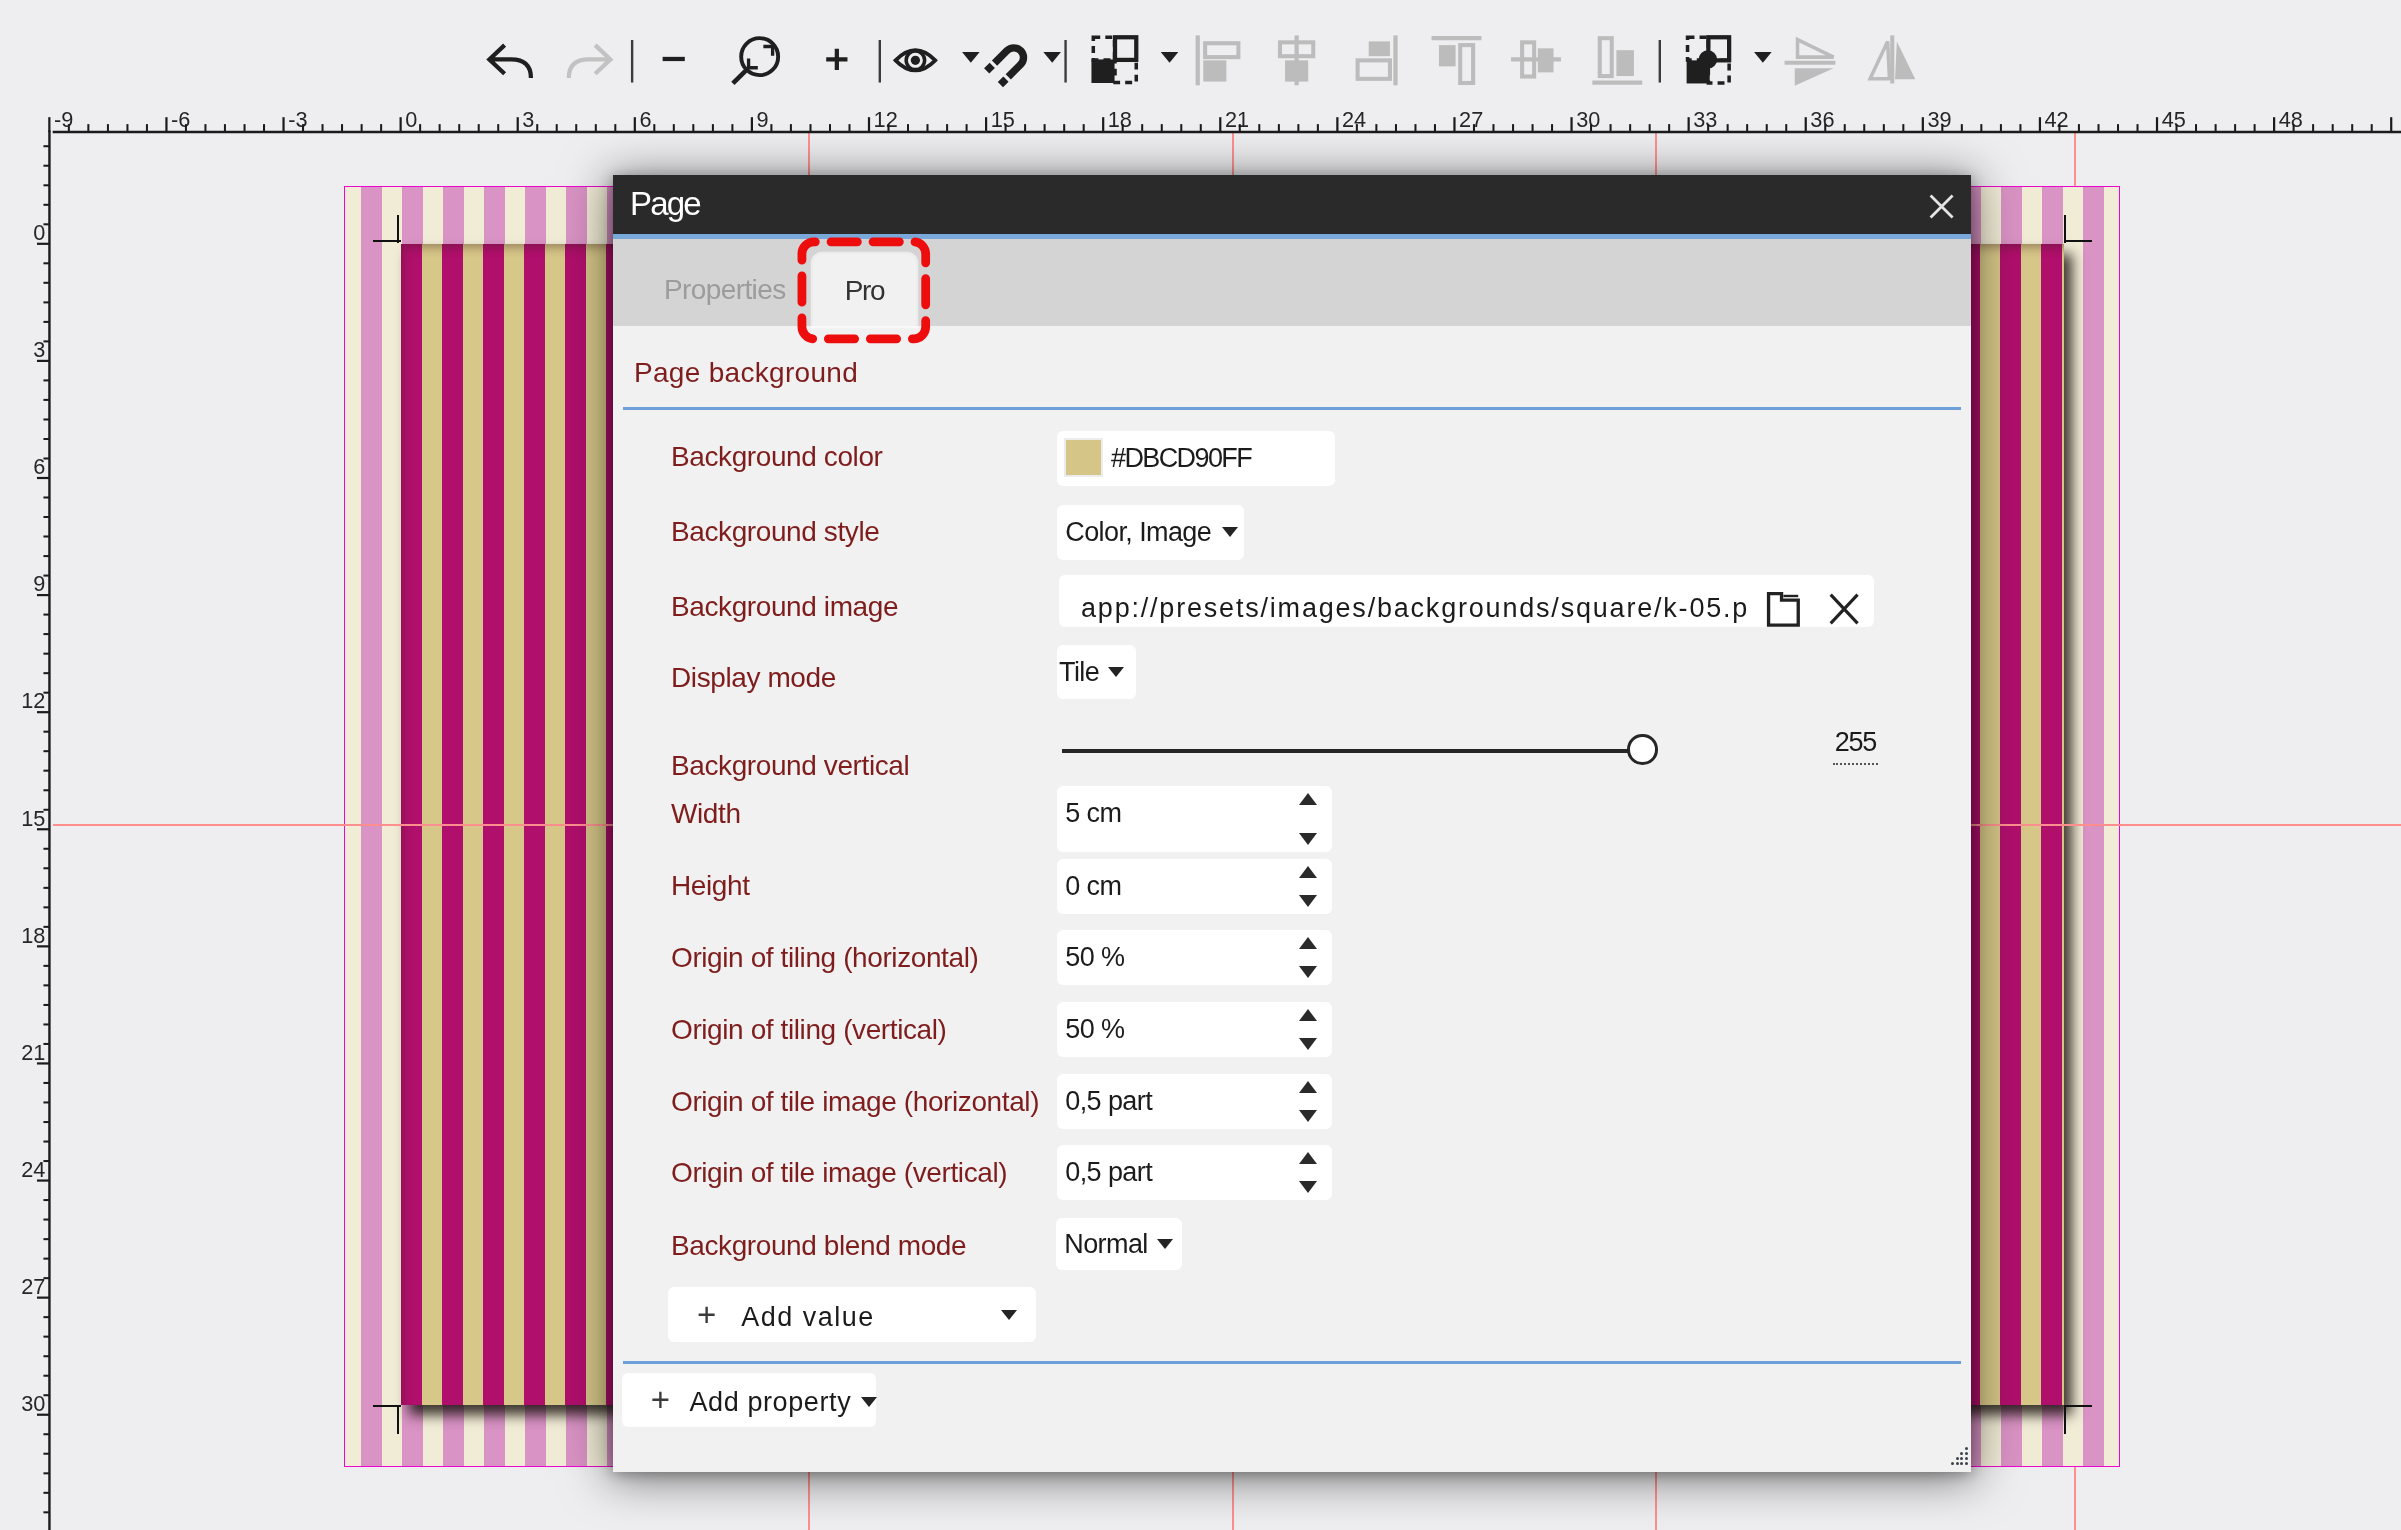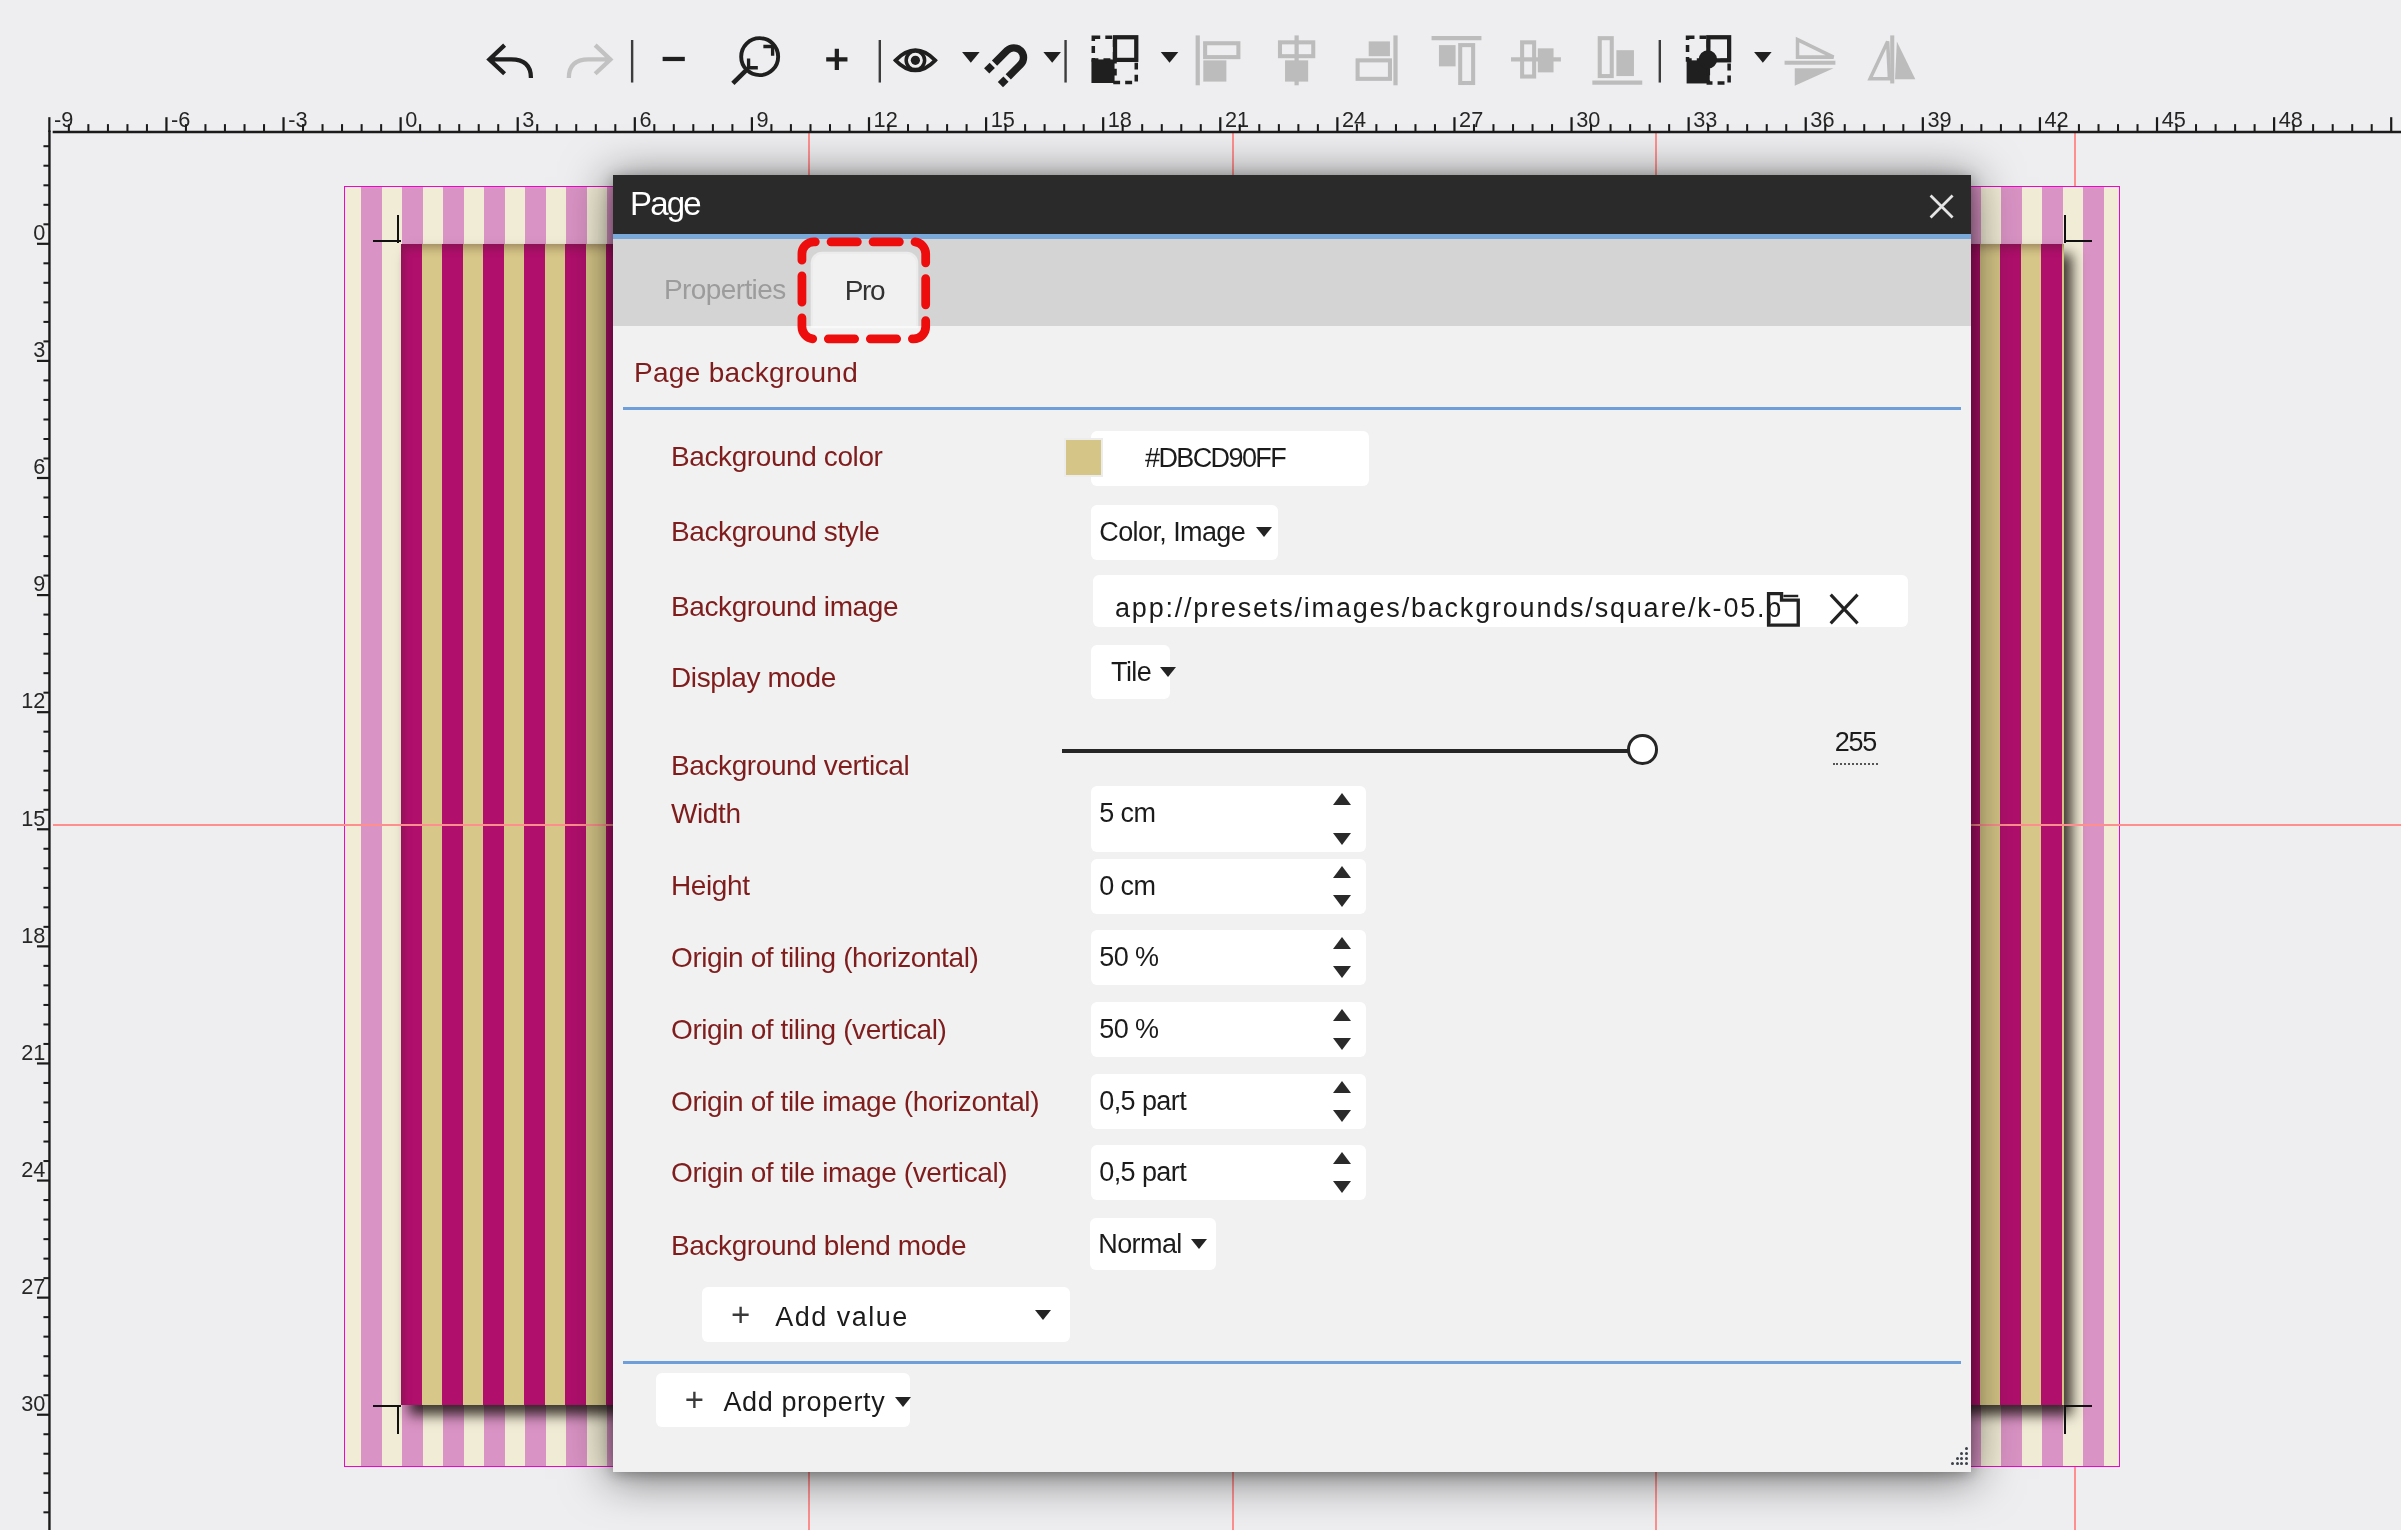--- a/index.html
+++ b/index.html
@@ -21,21 +21,21 @@
 #closex { position:absolute; right:12px; top:15px; width:33px; height:33px; }
 #blueline { position:absolute; left:0; top:59px; right:0; height:5.1px; background:#79a8db; }
 #tabstrip { position:absolute; left:0; top:64px; right:0; height:87px; background:#d4d4d4; }
 #protab { position:absolute; left:200px; top:15px; width:103px; height:72px; background:#f1f1f2;
   border-radius:9.2px 9.2px 0 0; box-shadow:0 0 0 2.3px rgba(255,255,255,.55); }
 #protab span { display:block; text-align:center; line-height:73px; font-size:28px; letter-spacing:-1.4px; color:#333; }
 #proptext { position:absolute; left:51px; top:6.5px; width:120px; text-align:center; line-height:87px;
   font-size:28px; letter-spacing:-0.6px; color:#9c9c9c; }
 .lbl { position:absolute; left:58px; font-size:28px; letter-spacing:-0.4px; color:#7f1d1d; line-height:30.5px; white-space:nowrap; }
 .inp { position:absolute; background:#fff; border-radius:6px; font-size:27px; letter-spacing:-0.6px; color:#1b1b1b;
-  line-height:55px; padding-left:8.3px; white-space:nowrap;margin-left:34px; }
+  line-height:55px; padding-left:8.3px; white-space:nowrap; }
 .caret { display:inline-block; width:0; height:0; border-left:8.8px solid transparent;
   border-right:8.8px solid transparent; border-top:10.6px solid #242424; vertical-align:middle;
   margin-left:11px; margin-bottom:3.7px; }
 .spup { position:absolute; right:15px; top:7.4px; width:0; height:0;
   border-left:9.7px solid transparent; border-right:9.7px solid transparent;
   border-bottom:12px solid #2a2a2a; }
 .spdn { position:absolute; right:15px; bottom:7.4px; width:0; height:0;
   border-left:9.7px solid transparent; border-right:9.7px solid transparent;
   border-top:12px solid #2a2a2a; }
 #secline1, #secline2 { position:absolute; left:9.7px; width:1338px; height:2.8px; background:#6f9fd8; }
@@ -369,21 +369,21 @@
 <div class="lbl" style="top:342px">Background style</div>
 <div class="inp" style="left:444px;top:330px;width:187px;height:55px;letter-spacing:-0.6px">Color, Image<span class="caret"></span></div>
 <div class="lbl" style="top:417px">Background image</div>
 <div class="inp" style="left:446px;top:400px;width:815px;height:52px;line-height:66px;padding-left:22px;letter-spacing:1.8px">app://presets/images/backgrounds/square/k-05.p</div>
 <svg class="abs" style="left:1150px;top:413px" width="102" height="41" viewBox="0 0 110 44">
       <path d="M6 6 H20 V13 H38 V40 H6 Z" fill="none" stroke="#222" stroke-width="3.6"></path>
       <line x1="22" y1="8.5" x2="38" y2="8.5" stroke="#222" stroke-width="2.6"></line>
       <path d="M73 7 L102 38 M102 7 L73 38" stroke="#222" stroke-width="3.4" fill="none"></path>
     </svg>
 <div class="lbl" style="top:488px">Display mode</div>
-<div class="inp" style="left:444px;top:470px;width:79px;height:54px;line-height:54px;padding-left:20px">Tile<span class="caret" style="margin-left:9.2px"></span></div>
+<div class="inp" style="left:444px;top:470px;width:79px;height:54px;line-height:54px;padding-left:2px">Tile<span class="caret" style="margin-left:9.2px"></span></div>
 <div class="lbl" style="top:576px">Background vertical</div>
 <div class="abs" style="left:449px;top:574px;width:569px;height:3.7px;background:#262626"></div>
 <div class="abs" style="left:1014px;top:559px;width:30.5px;height:30.5px;border-radius:50%;background:#fff;border:3.3px solid #262626"></div>
 <div class="abs" style="left:1220px;top:552px;font-size:27px;letter-spacing:-1.3px;color:#1b1b1b;border-bottom:2.8px dotted #555;padding:0 1.8px 4.6px 1.8px">255</div>
 <div class="lbl" style="top:624px">Width</div>
 <div class="inp" style="left:444px;top:611px;width:275px;height:66px;">5 cm<span class="spup"></span><span class="spdn"></span></div>
 <div class="lbl" style="top:696px">Height</div>
 <div class="inp" style="left:444px;top:684px;width:275px;height:55px;">0 cm<span class="spup"></span><span class="spdn"></span></div>
 <div class="lbl" style="top:768px">Origin of tiling (horizontal)</div>
 <div class="inp" style="left:444px;top:755px;width:275px;height:55px;">50 %<span class="spup"></span><span class="spdn"></span></div>

